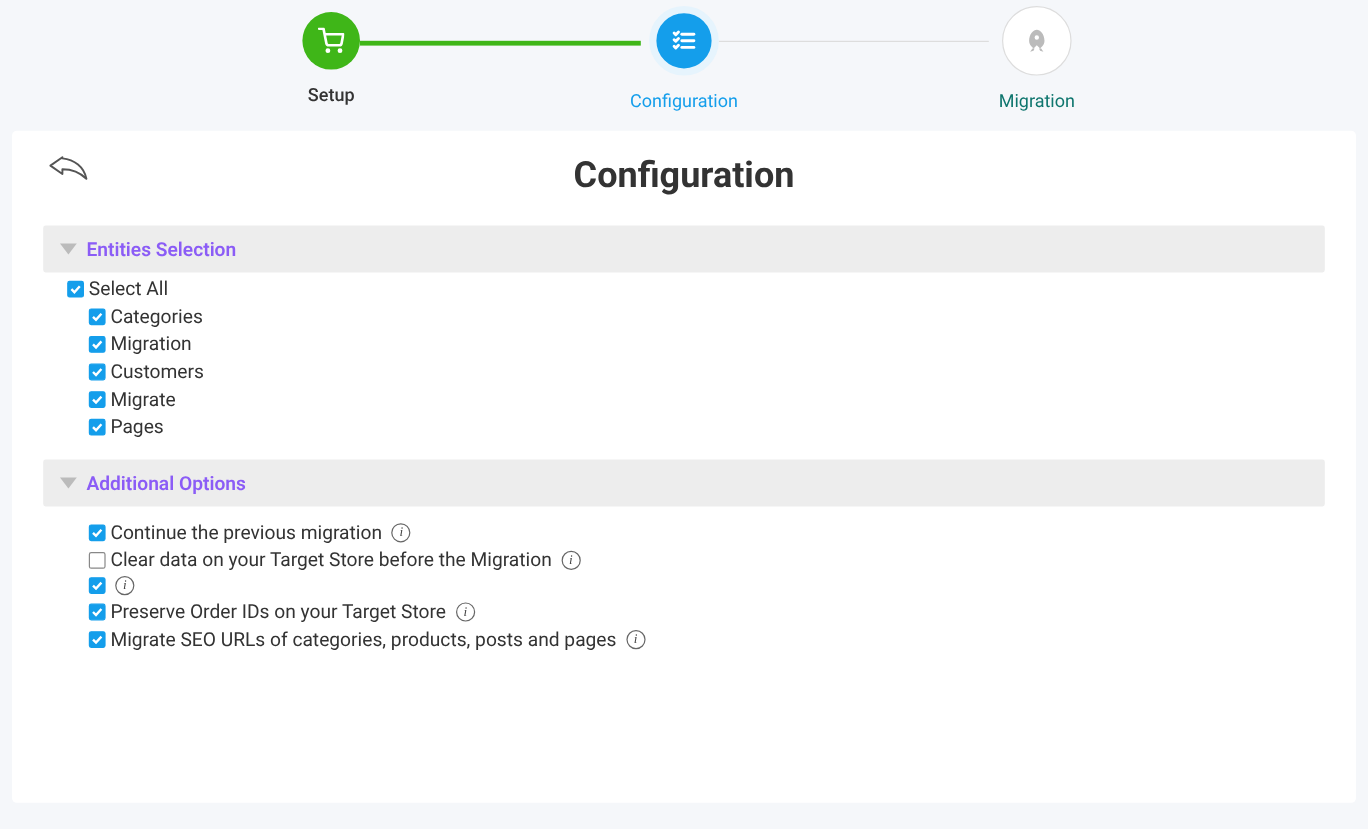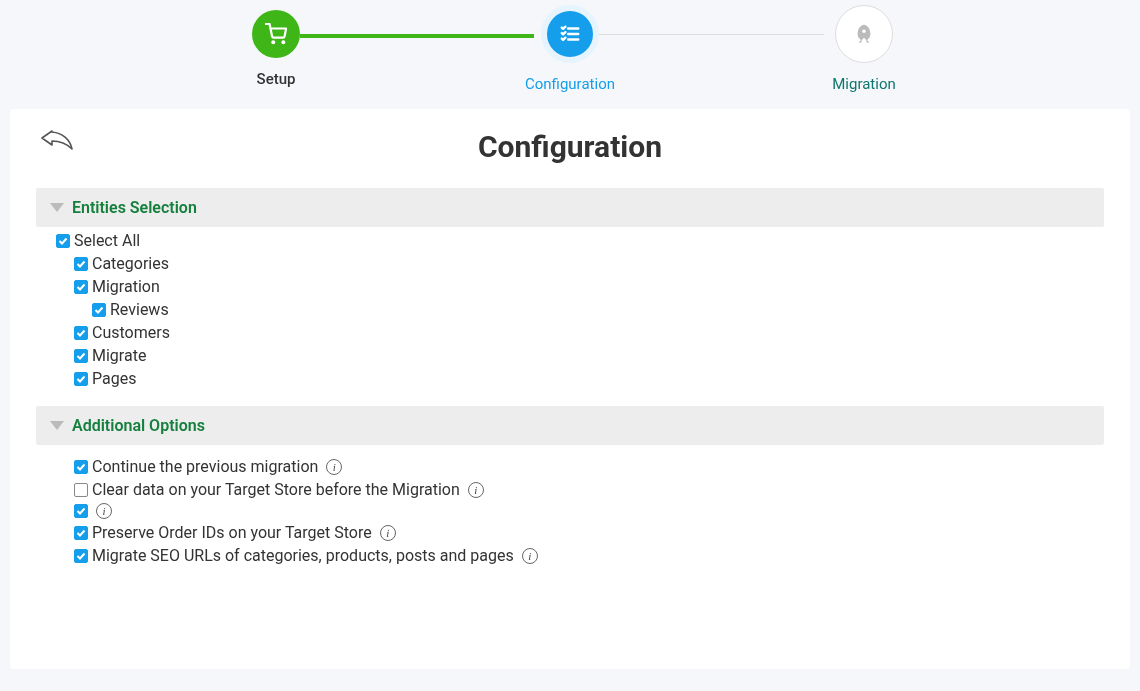--- a/index.html
+++ b/index.html
@@ -107,21 +107,21 @@
       margin: 0 26px;
       padding: 10px 14px;
       display: flex;
       align-items: center;
       gap: 8px;
       border-radius: 2px;
     }
     .section-header-text {
       font-size: 16px;
       font-weight: 600;
-      color: #15803d;
+      color: #8b5cf6;
     }
     .collapse-tri {
       width: 0; height: 0;
       border-left: 7px solid transparent;
       border-right: 7px solid transparent;
       border-top: 9px solid #bbb;
     }
     .hint {
       font-style: italic;
       color: #333;
@@ -252,28 +252,20 @@
       <span>Categories</span>
     </div>
     <div class="check-row indent1">
       <span class="cbx">
           <svg width="10" height="10" viewBox="0 0 10 10">
             <polyline points="1.5 5 4 7.5 8.5 2.5" fill="none" stroke="#fff" stroke-width="2"></polyline>
           </svg>
         </span>
       <span>Migration</span>
     </div>
-    <div class="check-row indent2">
-      <span class="cbx">
-          <svg width="10" height="10" viewBox="0 0 10 10">
-            <polyline points="1.5 5 4 7.5 8.5 2.5" fill="none" stroke="#fff" stroke-width="2"></polyline>
-          </svg>
-        </span>
-      <span>Reviews</span>
-    </div>
     <div class="check-row indent1">
       <span class="cbx">
           <svg width="10" height="10" viewBox="0 0 10 10">
             <polyline points="1.5 5 4 7.5 8.5 2.5" fill="none" stroke="#fff" stroke-width="2"></polyline>
           </svg>
         </span>
       <span>Customers</span>
     </div>
     <div class="check-row indent1">
       <span class="cbx">

